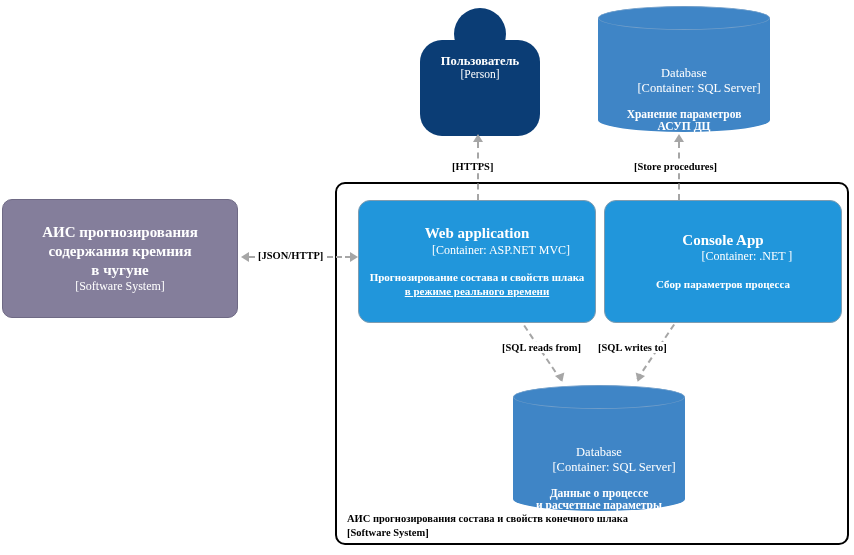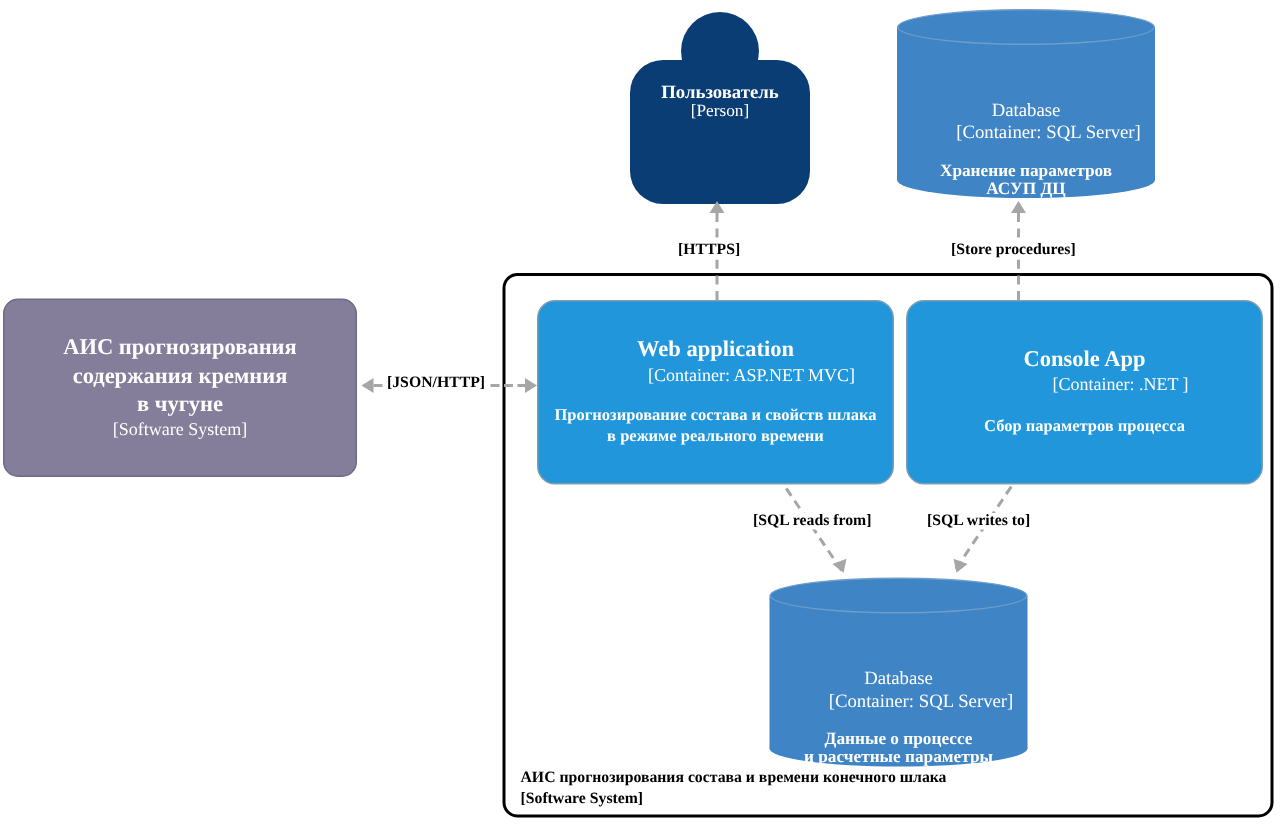--- a/index.html
+++ b/index.html
@@ -119,21 +119,21 @@
   }
   .diag{position:absolute;transform-origin:0 0;border-top:2px dashed #a6a6a6;height:0;}
 </style>
 </head>
 <body>
 
 <div class="canvas">
 
   <div class="boundary" style="left:335px;top:182px;width:514px;height:363px;"></div>
   <div class="boundary-label" style="left:347px;top:512px;">
-    <div>АИС прогнозирования состава и времени конечного шлака</div>
+    <div>АИС прогнозирования состава и свойств конечного шлака</div>
     <div>[Software System]</div>
   </div>
 
   <div class="node person" style="left:420px;top:8px;">
     <div class="head"></div>
     <div class="body"></div>
     <div class="ptext">
       <div class="title">Пользователь</div>
       <div class="tech">[Person]</div>
     </div>
@@ -155,21 +155,21 @@
     <div class="title">АИС прогнозирования</div>
     <div class="title">содержания кремния</div>
     <div class="title">в чугуне</div>
     <div class="tech">[Software System]</div>
   </div>
 
   <div class="node cbox" style="left:358px;top:200px;width:238px;height:123px;">
     <div class="title">Web application</div>
     <div class="tech">[Container: ASP.NET MVC]</div>
     <div class="desc">Прогнозирование состава и свойств шлака</div>
-    <div class="desc" style="margin-top:0;">в режиме реального времени</div>
+    <div class="desc" style="margin-top:0;text-decoration:underline;">в режиме реального времени</div>
   </div>
 
   <div class="node cbox" style="left:604px;top:200px;width:238px;height:123px;">
     <div class="title">Console App</div>
     <div class="tech">[Container: .NET ]</div>
     <div class="desc">Сбор параметров процесса</div>
   </div>
 
   <div class="cyl" style="left:513px;top:385px;width:172px;height:126px;">
     <div class="cyl-bot"></div>
@@ -196,15 +196,15 @@
   <div class="hline" style="left:327px;top:256px;width:24px;"></div>
   <div class="arrow-right" style="left:350px;top:252px;"></div>
   <div class="edge-label" style="left:256px;top:250px;">[JSON/HTTP]</div>
 
   <div class="diag" style="left:525px;top:325px;width:66px;transform:rotate(56deg);"></div>
   <div class="arrow-down" style="left:556px;top:374px;transform:rotate(-20deg);"></div>
   <div class="edge-label" style="left:500px;top:342px;">[SQL reads from]</div>
 
   <div class="diag" style="left:675px;top:325px;width:66px;transform:rotate(124deg);"></div>
   <div class="arrow-down" style="left:634px;top:374px;transform:rotate(20deg);"></div>
-  <div class="edge-label" style="left:616px;top:342px;">[SQL writes to]</div>
+  <div class="edge-label" style="left:596px;top:342px;">[SQL writes to]</div>
 
 </div>
 
 </body></html>

